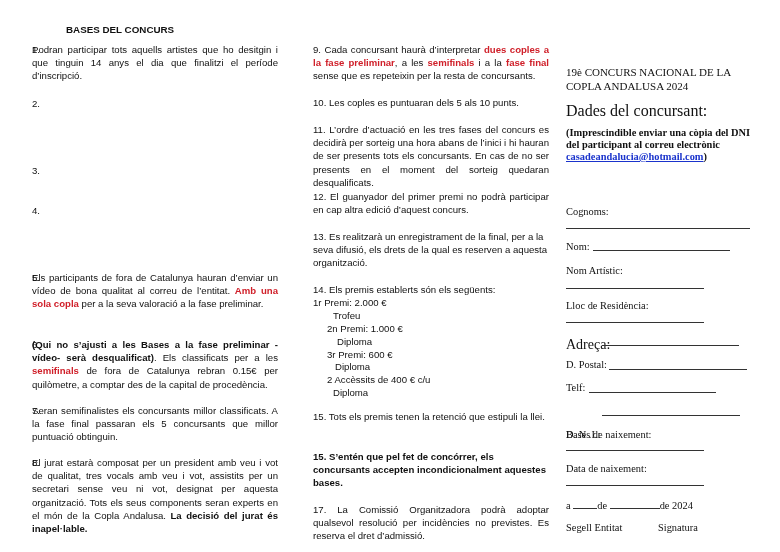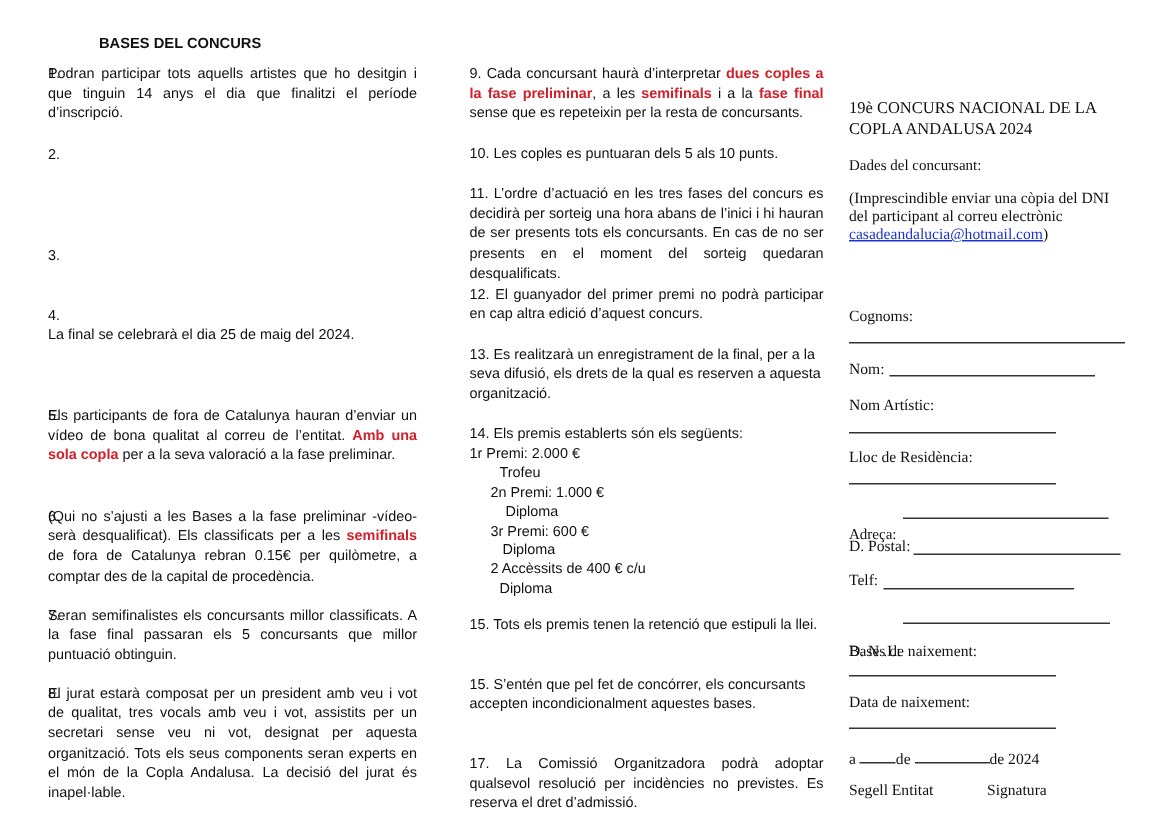--- a/index.html
+++ b/index.html
@@ -1,21 +1,21 @@
 <!DOCTYPE html>
 <html><head>
 <meta charset="utf-8">
 <style>
   html, body { margin: 0; padding: 0; background: #ffffff; }
   body { width: 780px; height: 552px; position: relative; overflow: hidden; color: #111; }
   .col { position: absolute; top: 0; }
   .sans { font-family: "Liberation Sans", "DejaVu Sans", sans-serif; font-size: 9.6px; line-height: 13.2px; }
   .serif { font-family: "Liberation Serif", "DejaVu Serif", serif; font-size: 11px; line-height: 13.4px; }
   .red { color: #d0202a; font-weight: bold; }
-  .b { font-weight: normal; }
+  .b { font-weight: bold; }
   a.link { color: #1a33cc; text-decoration: underline; }
   .justify { text-align: justify; }
 
   
   #col1 { left: 32px; width: 246px; }
   .title { position: absolute; left: 34px; top: 23px; font-weight: bold; font-size: 9.8px; }
   .item { position: absolute; left: 0; width: 246px; }
   .item .num { position: absolute; left: 0; top: 0; width: 18px; }
   .item .txt { display: block; }
 
@@ -46,21 +46,20 @@
   </div>
 
   <div class="item" style="top:164px">
     <span class="num">3.</span>
   </div>
 
   <div class="item" style="top:204px">
     <span class="num">4.</span>
     <span class="txt justify">
       <br>
-      <span>La final se celebrarà el dia 25 de maig del 2024.</span>
     </span>
   </div>
 
   <div class="item" style="top:271px">
     <span class="num">5.</span>
     <span class="txt justify"><span>Els participants de fora de Catalunya hauran d’enviar un vídeo de bona qualitat al correu de l’entitat. </span><span class="red">Amb una sola copla</span><span> per a la seva valoració a la fase preliminar.</span></span>
   </div>
 
   <div class="item" style="top:338px">
     <span class="num">6.</span>
@@ -105,38 +104,38 @@
   <div class="p2" style="top:410px">15.   Tots els premis tenen la retenció que estipuli  la llei.</div>
 
   <div class="p2 b" style="top:450px">15.  S’entén que pel fet de concórrer, els concursants accepten incondicionalment aquestes bases.</div>
 
   <div class="p2 justify" style="top:503px">17.  La Comissió Organitzadora podrà adoptar qualsevol resolució per incidències no previstes. Es reserva el dret d’admissió.</div>
 </div>
 
 <div id="col3" class="col serif">
   <div class="r" style="top:66px">19è CONCURS NACIONAL DE LA</div>
   <div class="r" style="top:80px">COPLA ANDALUSA 2024</div>
-  <div class="r" style="top:104px;font-size:10px">Dades del concursant:</div>
+  <div class="r" style="top:104px;font-size:16px">Dades del concursant:</div>
   <div class="r b" style="top:126px;font-size:10.4px">(Imprescindible enviar una còpia del DNI</div>
   <div class="r b" style="top:138px;font-size:10.4px">del participant al correu electrònic</div>
   <div class="r b" style="top:150px;font-size:10.4px"><a class="link">casadeandalucia@hotmail.com</a><span>)</span></div>
 
   <div class="r" style="top:205px;font-size:10.4px">Cognoms:</div>
   <div class="hline" style="top:228px;width:184px"></div>
 
   <div class="r" style="top:240px;font-size:10.4px">Nom:</div>
   <div class="hline" style="top:250px;left:27px;width:137px"></div>
 
   <div class="r" style="top:264px;font-size:10.4px">Nom Artístic:</div>
   <div class="hline" style="top:288px;width:138px"></div>
 
   <div class="r" style="top:299px;font-size:10.4px">Lloc de Residència:</div>
   <div class="hline" style="top:322px;width:138px"></div>
 
-  <div class="r" style="top:350px;font-size:10px">Adreça:</div>
+  <div class="r" style="top:338px;font-size:14px">Adreça:</div>
   <div class="hline" style="top:345px;left:36px;width:137px"></div>
 
   <div class="r" style="top:358px;font-size:10.4px">D. Postal:</div>
   <div class="hline" style="top:369px;left:43px;width:138px"></div>
 
   <div class="r" style="top:381px;font-size:10.4px">Telf:</div>
   <div class="hline" style="top:392px;left:23px;width:127px"></div>
 
   <div class="r" style="top:428px;font-size:10.4px">D. N .I.:</div>
   <div class="hline" style="top:415px;left:36px;width:138px"></div>

